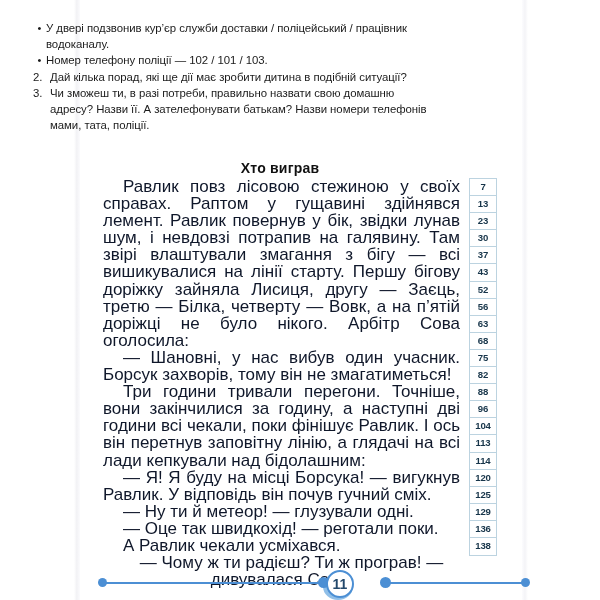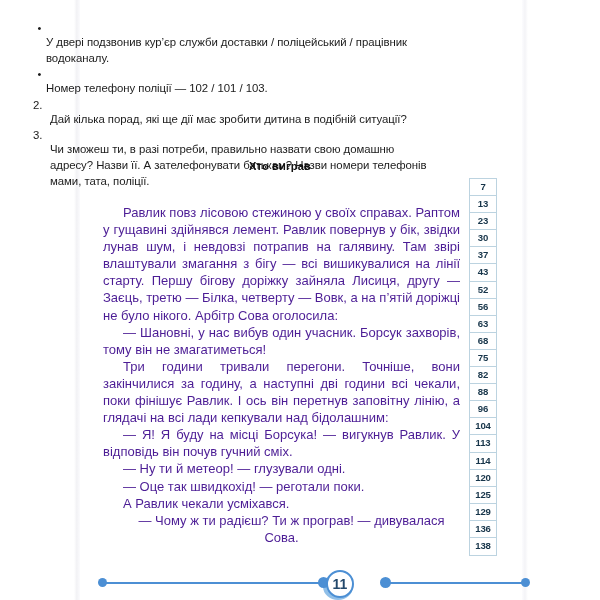--- a/index.html
+++ b/index.html
@@ -75,46 +75,45 @@
   .ex-num-item .ex-marker {
     width: 17px;
     flex: 0 0 17px;
     text-align: left;
     font-size: 11.4px;
     line-height: 16.2px;
     color: #1b1b1b;
   }
   .ex-text {
     flex: 1 1 auto;
-    margin-top: 14px;
   }
   .ex-bullet-item .ex-text { padding-left: 0px; }
 
   
   .story-title {
     position: absolute;
     left: 80px;
     top: 160px;
     width: 400px;
     text-align: center;
-    font-size: 11px;
+    font-size: 14px;
     font-weight: bold;
     color: #111111;
     letter-spacing: 0.2px;
   }
 
   
   .story-body {
     position: absolute;
     left: 103px;
-    top: 204px;
+    top: 178px;
     width: 357px;
-    font-size: 13px;
+    font-size: 17px;
     line-height: 17.1px;
-    color: #4c1d95;
+    color: #0f172a;
     text-align: justify;
     text-justify: inter-word;
   }
   .story-body p {
     margin: 0;
     text-indent: 20px;
     text-align: justify;
   }
   .story-body p:last-child { text-align: center; }
 

